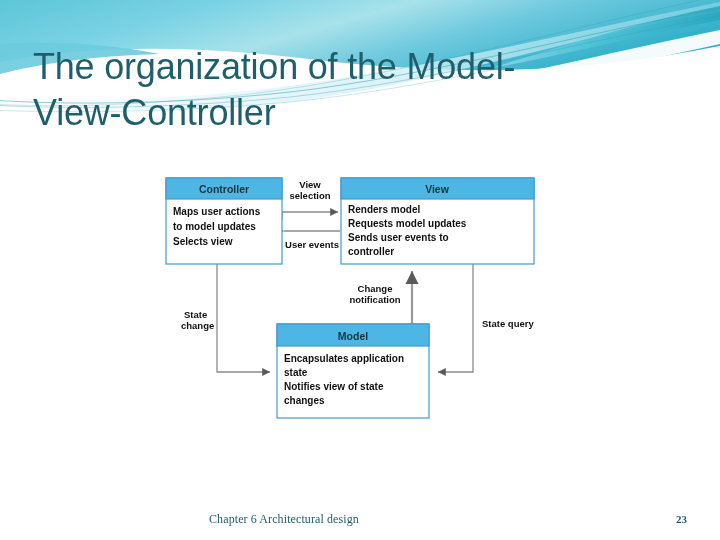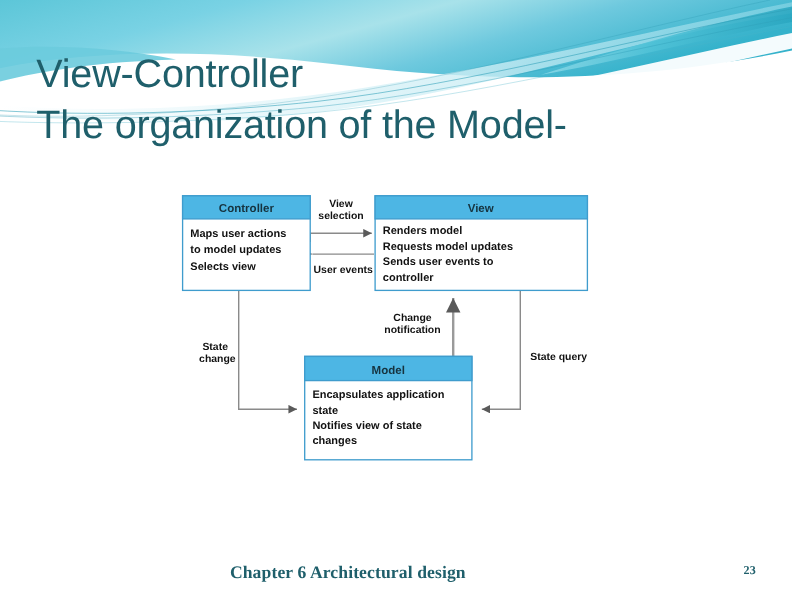--- a/index.html
+++ b/index.html
@@ -72,22 +72,22 @@
     font-weight: bold;
     fill: #111111;
   }
 
   
   .footer-text {
     position: absolute;
     left: 209px;
     top: 512px;
     font-family: "Liberation Serif", serif;
-    font-size: 16px;
-    font-weight: bold;
+    font-size: 12px;
+    font-weight: normal;
     color: #1f5f6b;
     letter-spacing: 0.1px;
   }
   .footer-page {
     position: absolute;
     left: 676px;
     top: 513px;
     font-family: Liberation Serif, serif;
     font-size: 11px;
     font-weight: bold;
@@ -134,22 +134,22 @@
       <path d="M720,8 C580,34 430,76 290,92 C190,103 80,106 -10,100" fill="none" stroke="#2d9fb8" stroke-width="0.7" opacity="0.75"></path>
       <path d="M720,16 C580,42 430,82 290,97 C190,107 80,110 -10,105" fill="none" stroke="#2d9fb8" stroke-width="0.6" opacity="0.6"></path>
       <path d="M720,24 C580,50 430,88 290,102 C190,111 80,114 -10,110" fill="none" stroke="#49b2c8" stroke-width="0.6" opacity="0.5"></path>
       <path d="M700,0 C560,30 400,76 250,94 C150,105 60,108 -10,104" fill="none" stroke="#1f8fa8" stroke-width="0.5" opacity="0.45"></path>
 
       <path d="M0,44 C50,40 110,44 160,54 C90,56 40,64 0,74 Z" fill="#6ccbdd" opacity="0.9"></path>
     </svg>
   </div>
 
   <div class="title">
+    <div>The organization of the Model-</div>
     <div>View-Controller</div>
-    <div>The organization of the Model-</div>
   </div>
 
   <div class="diagram">
     <svg width="400" height="265" viewBox="0 0 400 265" xmlns="http://www.w3.org/2000/svg">
       <defs>
         <marker id="arrowGray" markerWidth="7" markerHeight="7" refX="6" refY="3" orient="auto">
           <path d="M0,0 L6,3 L0,6 Z" fill="#5a5a5a"></path>
         </marker>
       </defs>
 

